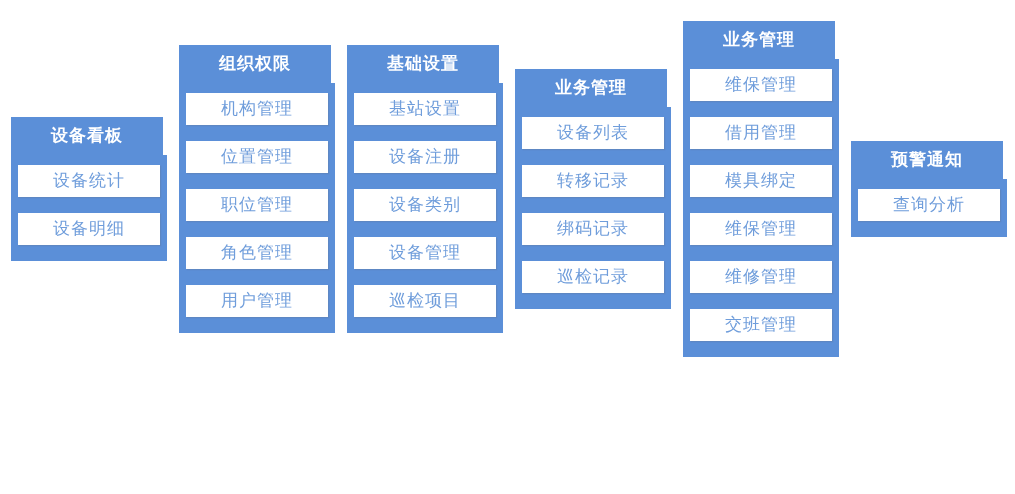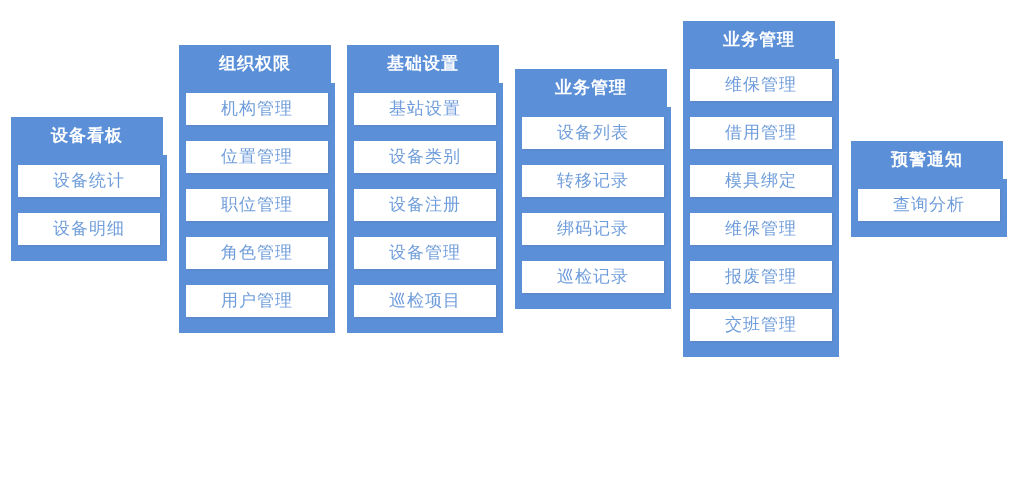--- a/index.html
+++ b/index.html
@@ -75,22 +75,22 @@
         <div class="item">职位管理</div>
         <div class="item">角色管理</div>
         <div class="item">用户管理</div>
       </div>
   </div>
 
   <div class="column">
     <div class="column-header">基础设置</div>
     <div class="column-body">
         <div class="item">基站设置</div>
+        <div class="item">设备注册</div>
         <div class="item">设备类别</div>
-        <div class="item">设备注册</div>
         <div class="item">设备管理</div>
         <div class="item">巡检项目</div>
       </div>
   </div>
 
   <div class="column">
     <div class="column-header">业务管理</div>
     <div class="column-body">
         <div class="item">设备列表</div>
         <div class="item">转移记录</div>
@@ -99,21 +99,21 @@
       </div>
   </div>
 
   <div class="column">
     <div class="column-header">业务管理</div>
     <div class="column-body">
         <div class="item">维保管理</div>
         <div class="item">借用管理</div>
         <div class="item">模具绑定</div>
         <div class="item">维保管理</div>
-        <div class="item">报废管理</div>
+        <div class="item">维修管理</div>
         <div class="item">交班管理</div>
       </div>
   </div>
 
   <div class="column">
     <div class="column-header">预警通知</div>
     <div class="column-body">
         <div class="item">查询分析</div>
       </div>
   </div>

